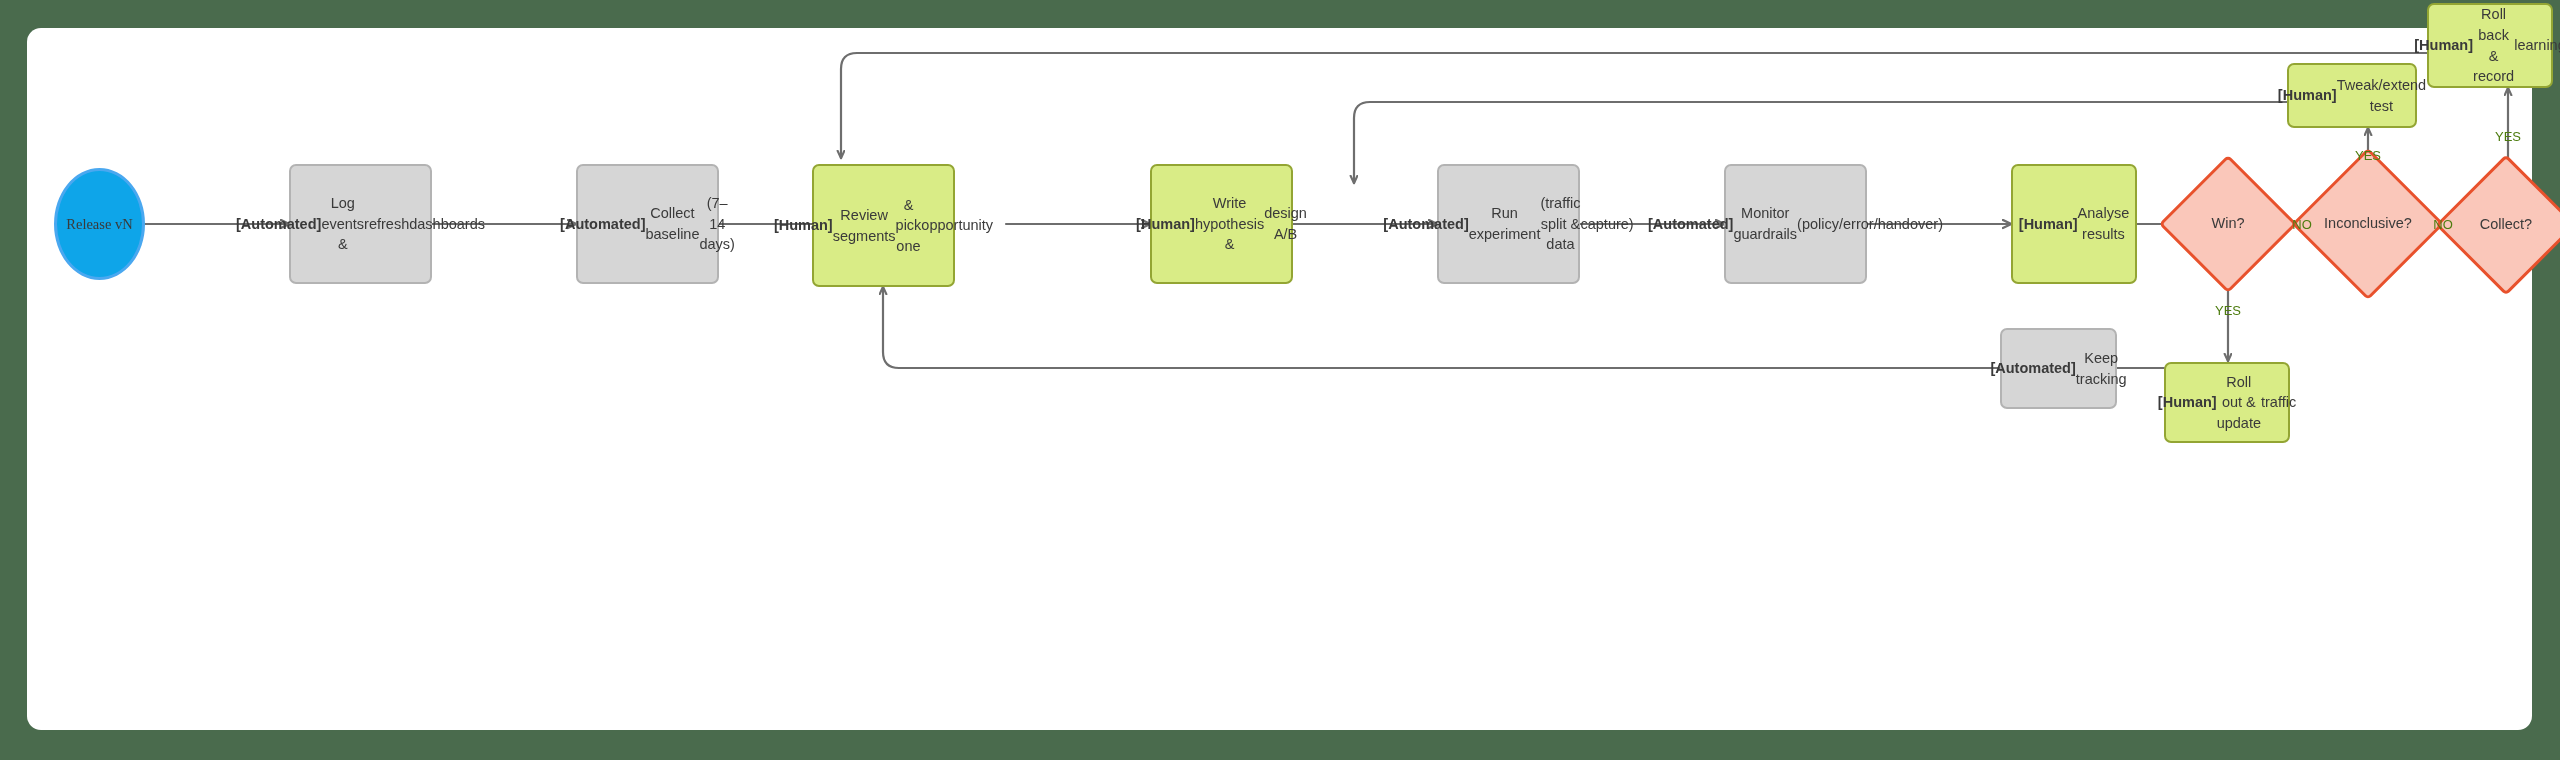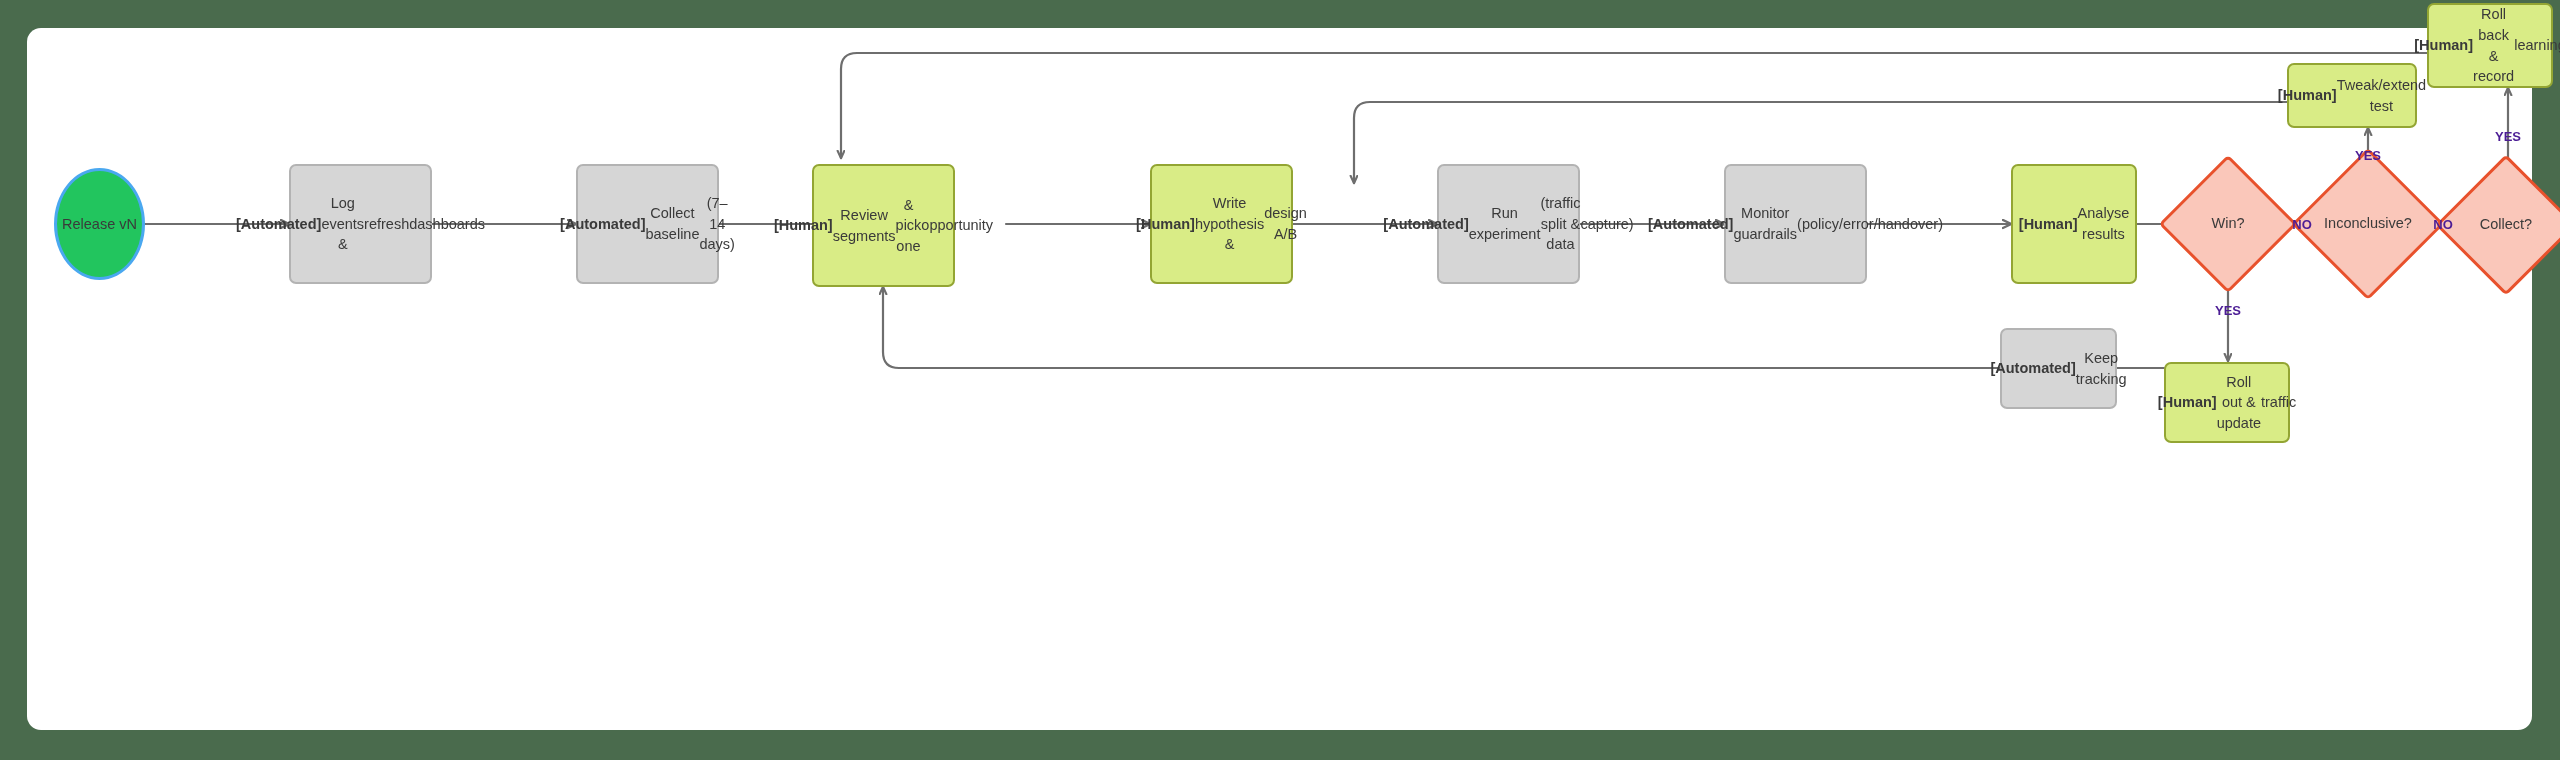--- a/index.html
+++ b/index.html
@@ -33,46 +33,46 @@
 
   .proc {
     border-radius: 7px;
     border-width: 2px; border-style: solid;
     padding: 4px 6px;
   }
   .auto { background: #d6d6d6; border-color: #b3b3b3; }
   .human { background: #d9ec86; border-color: #93a533; }
 
   .ellipse {
-    background: #22c55e; border: 3px solid #4aa8f0;
+    background: #0ea5e9; border: 3px solid #4aa8f0;
     border-radius: 50%;
+    font-family: Liberation Serif, serif;
   }
 
   .diamond-wrap { position: absolute; }
   .diamond-shape {
     position: absolute; inset: 0;
     background: #fac7ba;
     border: 3px solid #e8512c;
     transform: rotate(45deg);
     border-radius: 5px;
   }
   .diamond-label {
     position: absolute; inset: 0;
     display: flex; align-items: center; justify-content: center;
     text-align: center; font-size: 14.5px; color: #3a3a3a;
     line-height: 1.35; padding: 0 14px;
   }
 
   .edge-label {
     position: absolute;
     font-size: 13px;
-    color: #4c1d95;
+    color: #4d7c0f;
     white-space: nowrap;
     transform: translate(-50%, -50%);
-    font-weight: bold;
   }
 </style>
 </head>
 <body>
 
 <div id="canvas">
 <div id="stage">
 
   <svg class="edges" viewBox="0 0 2505 702">
     <defs>

